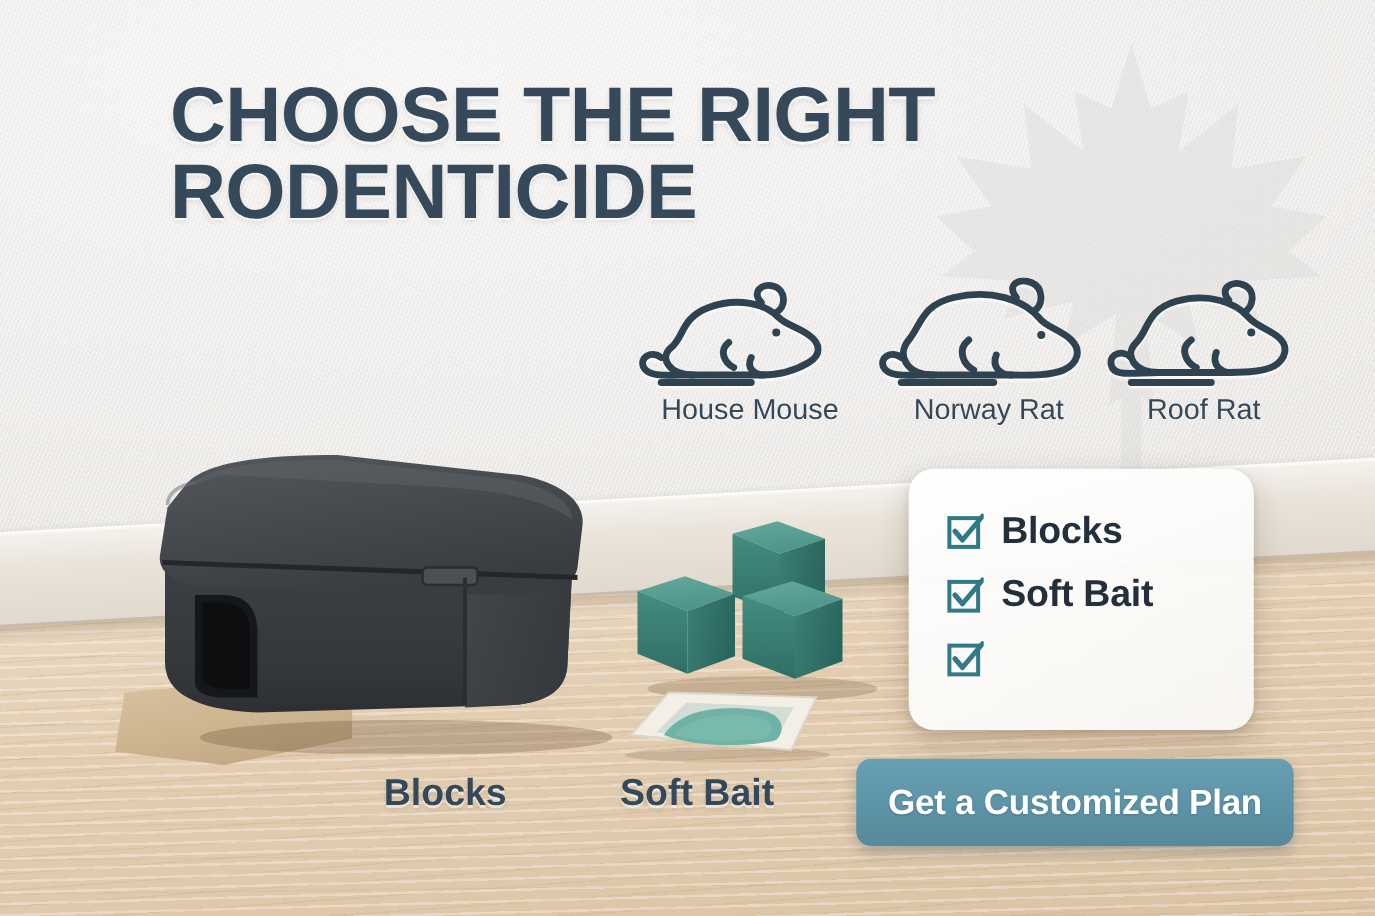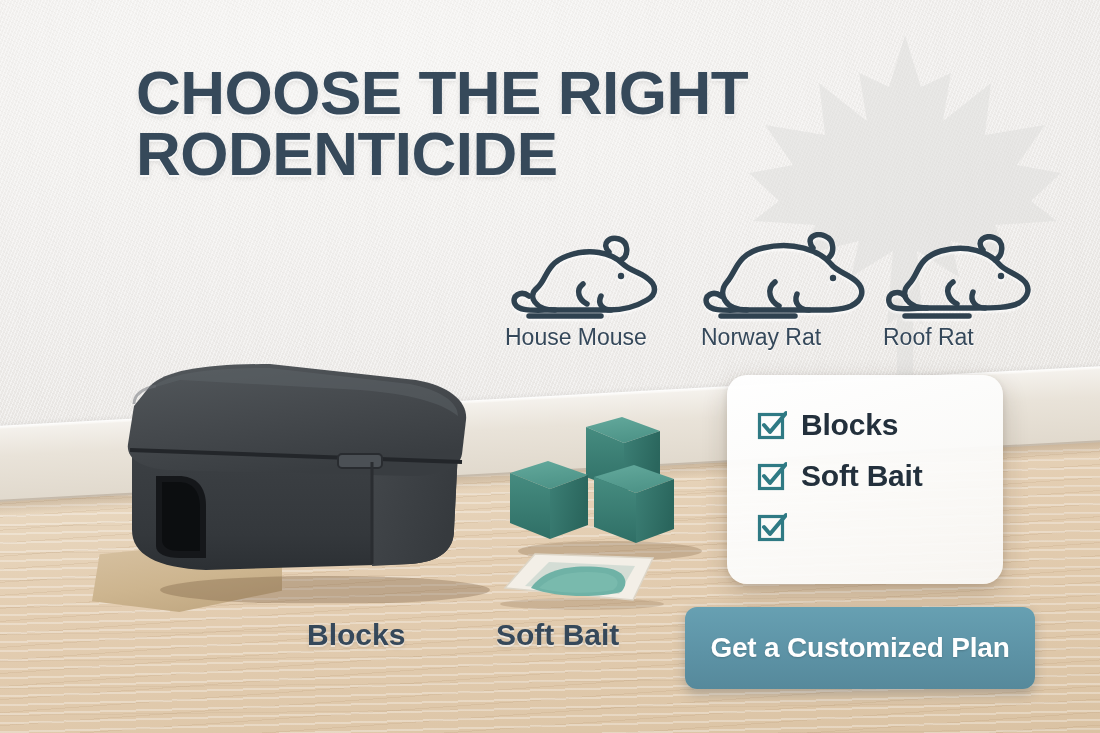--- a/index.html
+++ b/index.html
@@ -67,21 +67,21 @@
     position:absolute; left:136px; top:63px; width:660px;
     font-size:62px; line-height:.98; font-weight:700;
     letter-spacing:-0.5px; color:#36495a;
     text-shadow:0 2px 0 rgba(255,255,255,.75), 0 3px 5px rgba(0,0,0,.10);
     font-stretch:condensed;
   }
   .headline span{ display:block; }
 
   
   .rodents{ position:absolute; left:505px; top:222px; width:540px; height:125px; }
-  .rodent{ position:absolute; top:10px; text-align:left; }
+  .rodent{ position:absolute; top:0; text-align:center; }
   .rodent svg{ display:block; filter:drop-shadow(0 2px 1px rgba(255,255,255,.8)); }
   .rodent .rlabel{
     font-size:23px; color:#35485a; font-weight:400; margin-top:2px;
     text-shadow:0 1px 0 rgba(255,255,255,.85);
     white-space:nowrap;
   }
   #rodent-0{ left:0px;   width:190px; }
   #rodent-1{ left:196px; width:180px; }
   #rodent-2{ left:378px; width:160px; }
 
@@ -119,21 +119,21 @@
   .check-row{ display:flex; align-items:center; height:51px; }
   .check-row .cb{ flex:0 0 auto; width:30px; height:30px; margin-right:14px; }
   .check-row .ctext{
     font-size:30px; font-weight:700; color:#23303c; white-space:nowrap;
     letter-spacing:-.2px;
   }
   .ctext sub{ font-size:.62em; font-weight:700; vertical-align:baseline; position:relative; top:.18em; }
 
   
   .cta{
-    position:absolute; left:685px; top:607px; width:350px; height:82px;
+    position:absolute; left:685px; top:607px; width:350px; height:70px;
     background:linear-gradient(180deg,#67a0b2 0%,#5d93a6 55%,#56899b 100%);
     border-radius:12px; border:0;
     box-shadow:0 5px 12px rgba(50,70,85,.28);
     color:#ffffff; font-size:28px; font-weight:700; letter-spacing:-.2px;
     font-family:"Liberation Sans", sans-serif;
     text-shadow:0 1px 2px rgba(0,0,0,.18);
     cursor:pointer;
   }
 </style>
 </head>

